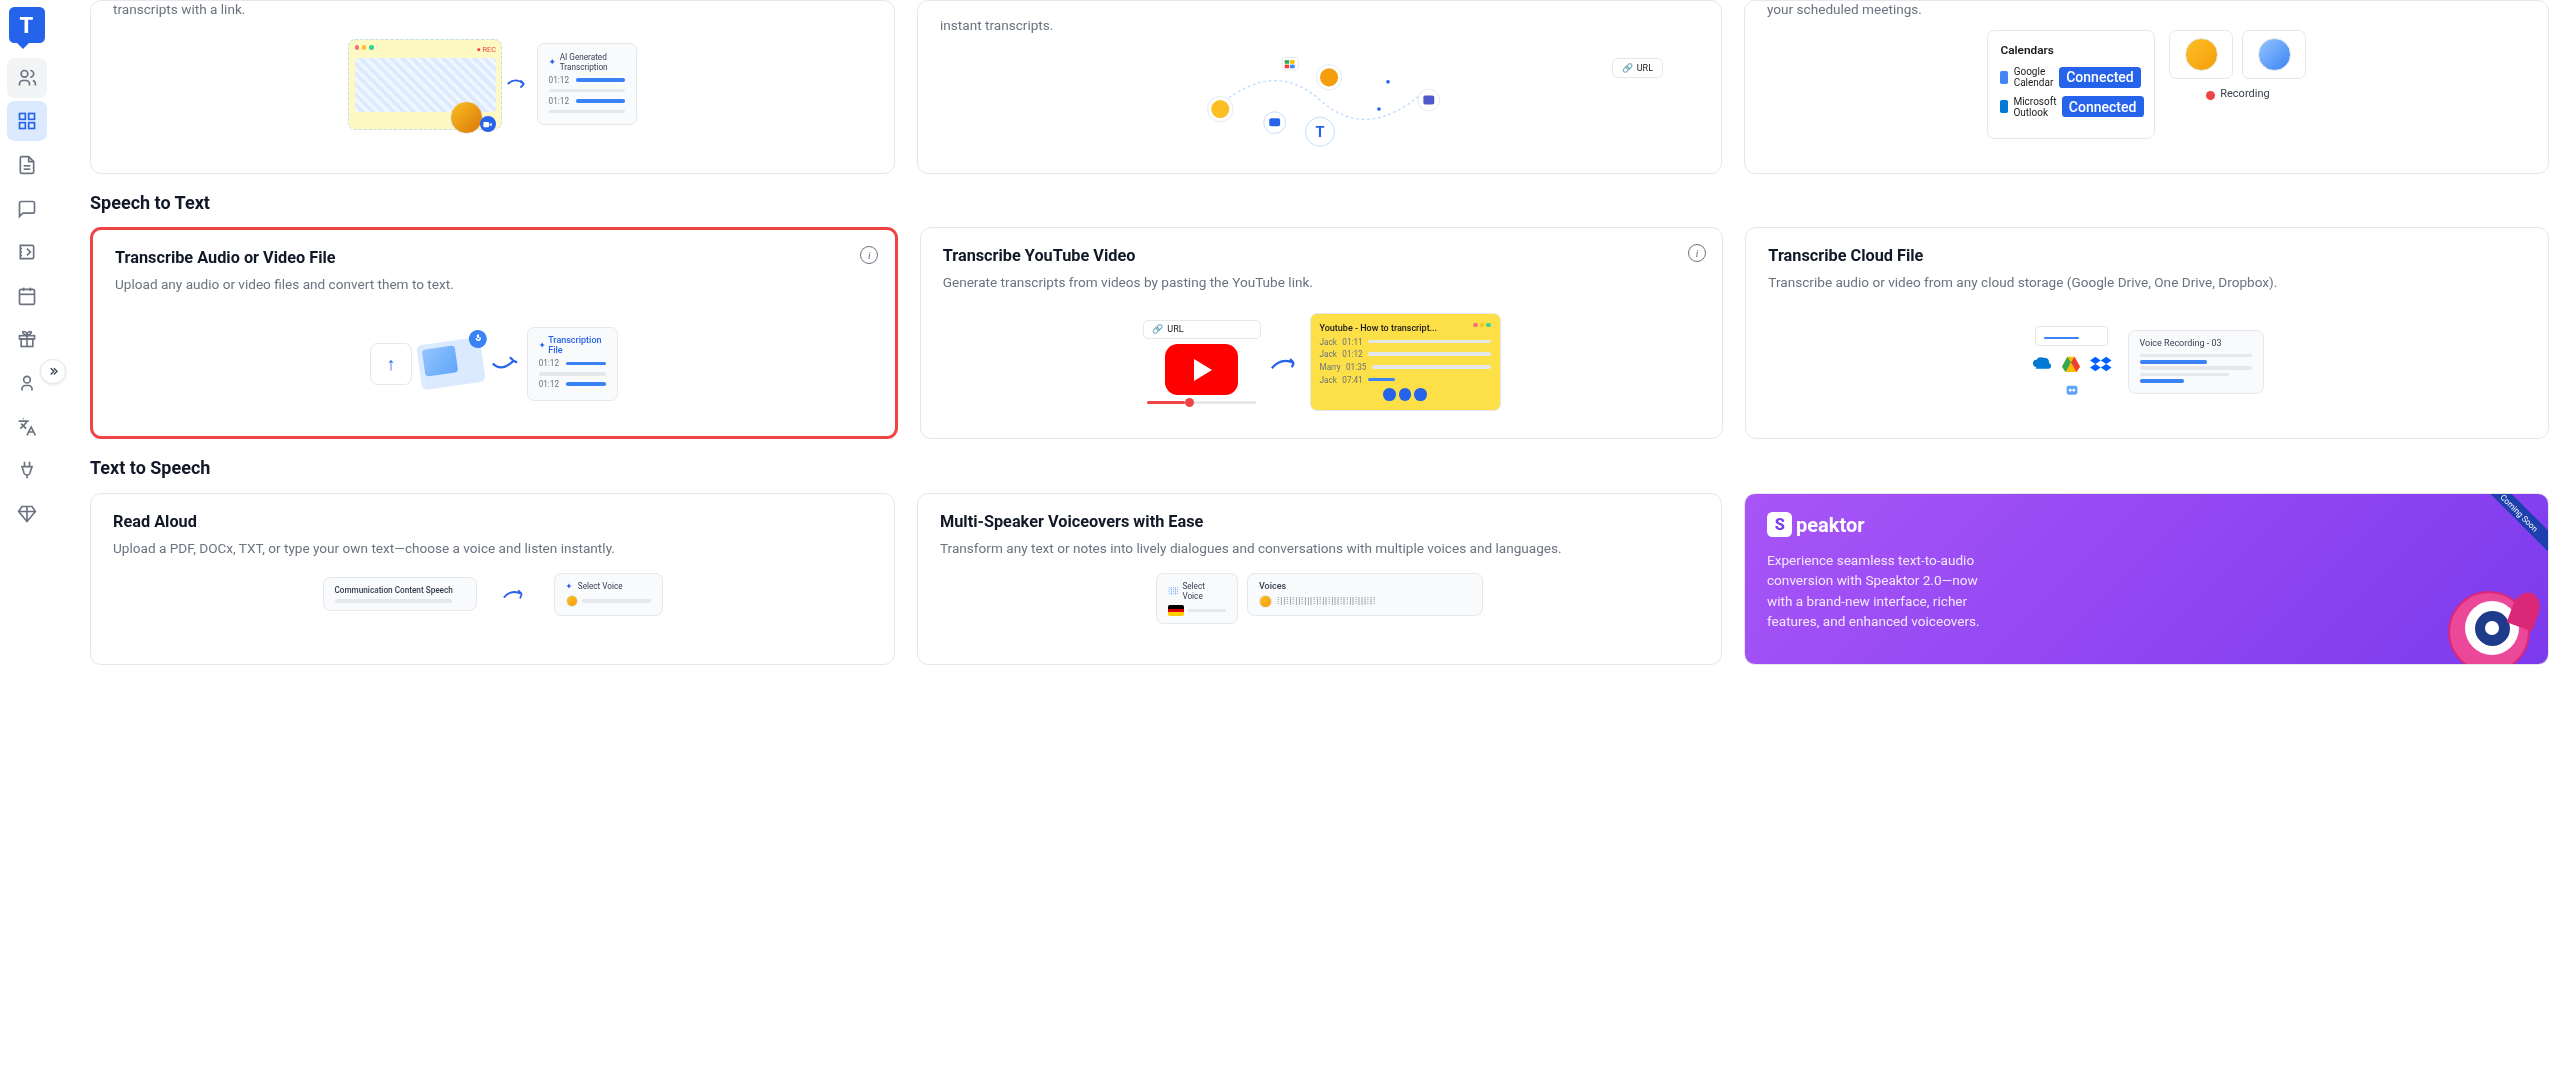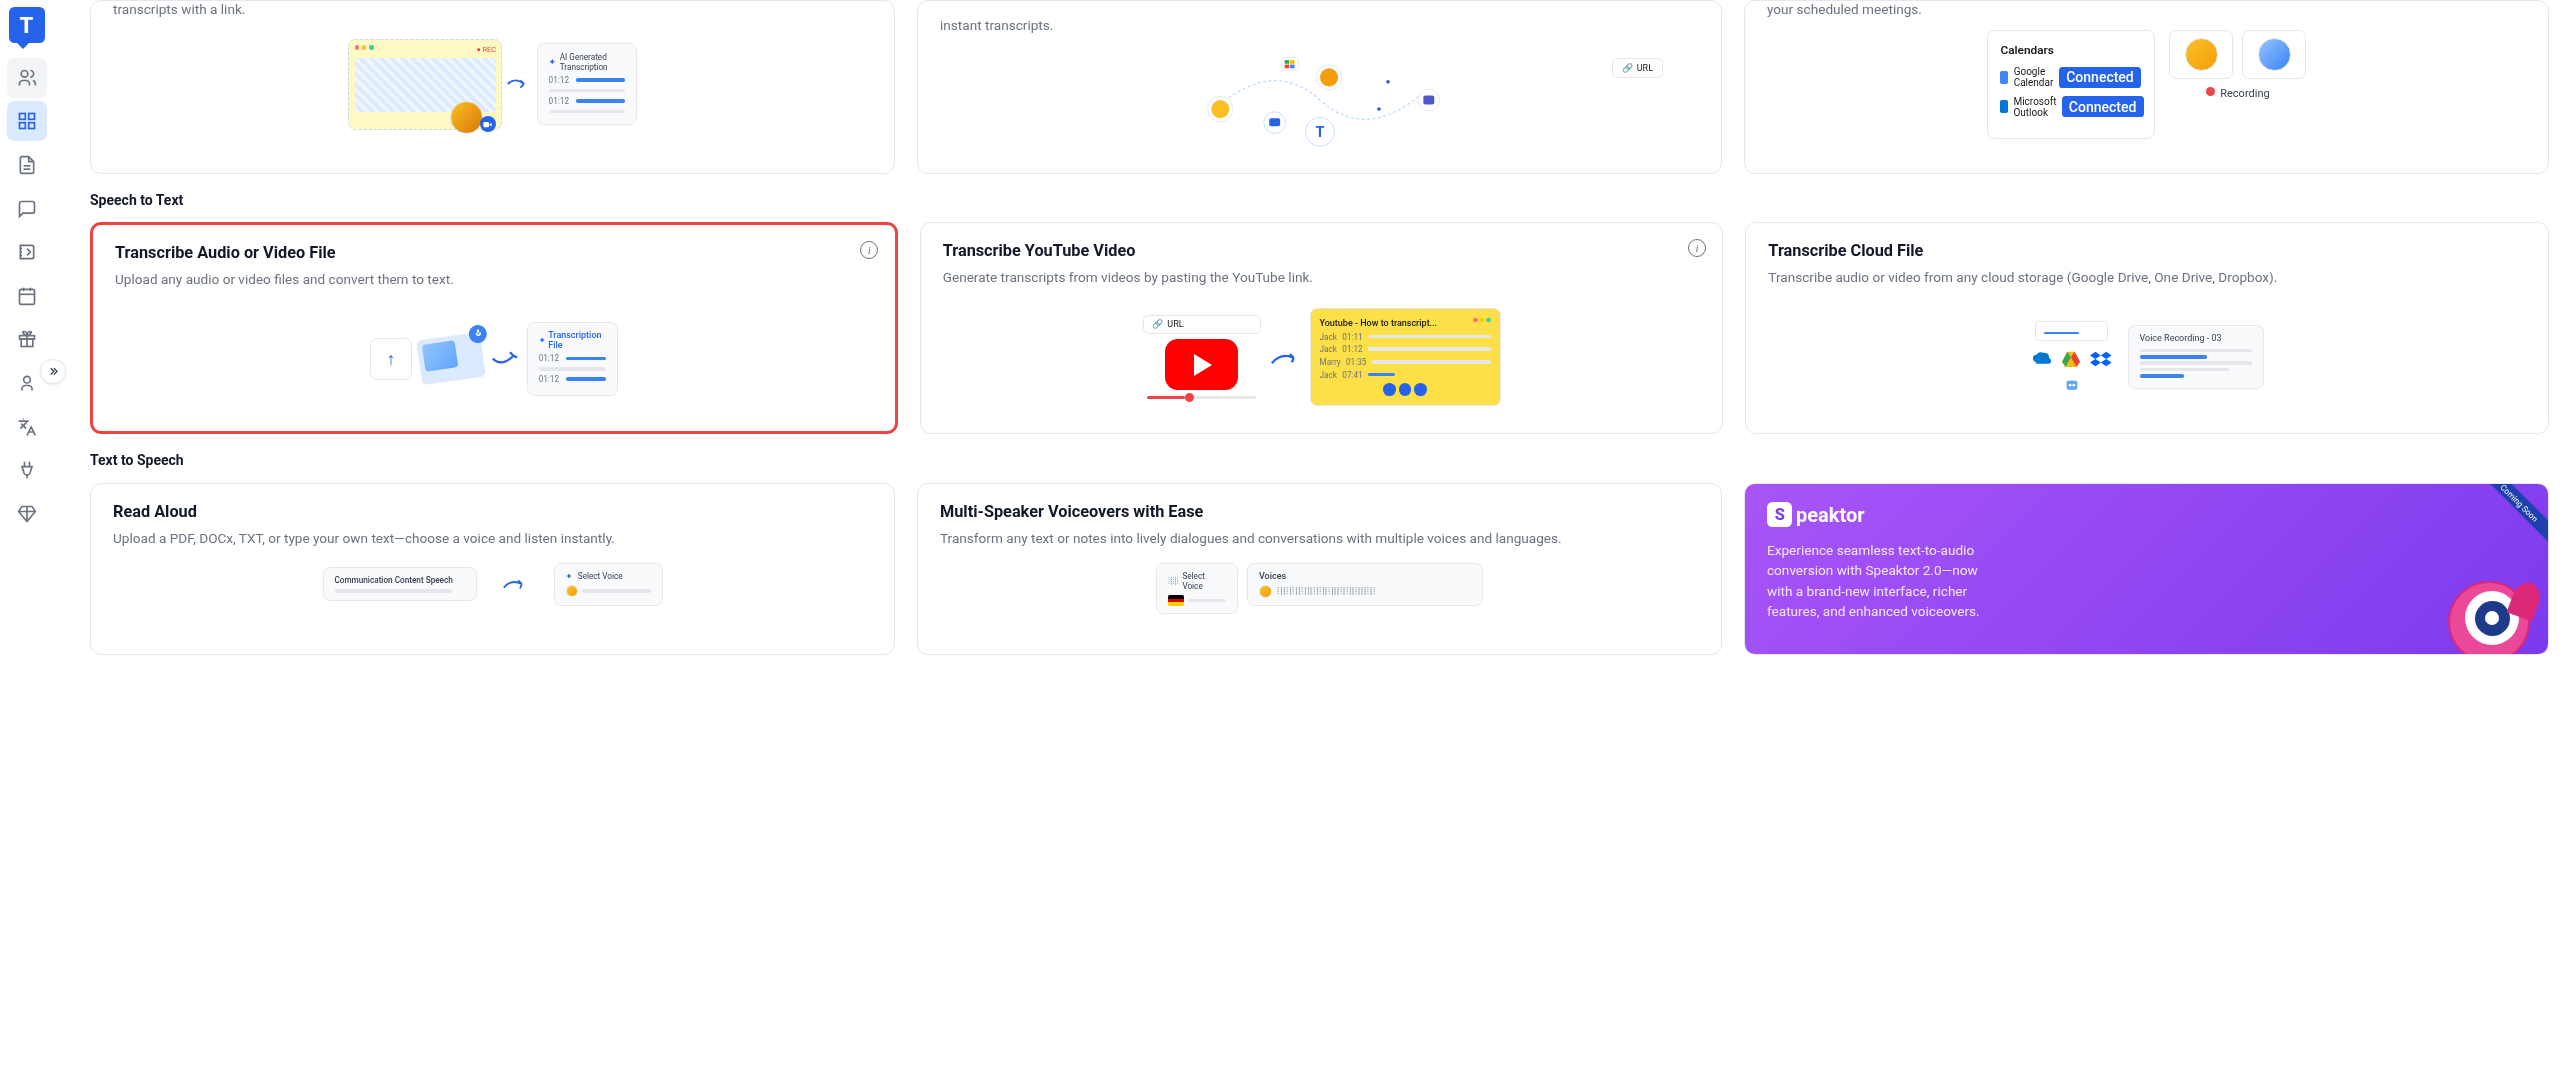--- a/index.html
+++ b/index.html
@@ -13,31 +13,31 @@
 .nav-item.active { background: #dbeafe; color: #2563eb; }
 .nav-item.people { background: #f3f4f6; }
 .expand-btn { position: absolute; right: -12.7px; top: 359px; width: 25.4px; height: 25.4px; background: #fff; border: 0.9px solid #e5e7eb; border-radius: 50%; display: flex; align-items: center; justify-content: center; cursor: pointer; box-shadow: 0 0.9px 2.7px rgba(0,0,0,0.1); z-index: 10; }
 .main { flex: 1; padding: 0 27px 18px 36px; overflow-y: auto; }
 .row { display: flex; gap: 22px; margin-bottom: 18px; }
 .card { flex: 1; border: 0.9px solid #e5e7eb; border-radius: 11px; padding: 18px 22px; background: #fff; min-height: 136px; position: relative; }
 .card.highlighted { border: 3.6px solid #ef4444; }
 .card-title { font-size: 16.3px; font-weight: 700; margin-bottom: 7.3px; color: #111827; }
 .card-desc { font-size: 13.6px; color: #6b7280; line-height: 1.5; margin-bottom: 14.5px; }
 .info-icon { position: absolute; top: 16.3px; right: 16.3px; width: 18px; height: 18px; border: 1.4px solid #6b7280; border-radius: 50%; display: flex; align-items: center; justify-content: center; font-size: 11px; color: #6b7280; font-style: italic; font-family: Georgia, serif; }
-.section-title { font-size: 14px; font-weight: 700; margin: 7.3px 0 14.5px 0; color: #111827; }
+.section-title { font-size: 18px; font-weight: 700; margin: 7.3px 0 14.5px 0; color: #111827; }
 .top-desc { font-size: 13.6px; color: #6b7280; margin-bottom: 12.7px; }
 .illus { height: 109px; display: flex; align-items: center; justify-content: center; position: relative; }
 .illus-box { background: #f8fafc; border: 0.9px solid #e5e7eb; border-radius: 7.3px; padding: 7.3px 11px; font-size: 10px; color: #374151; }
 .mini-cal-card { background: #fff; border: 0.9px solid #e5e7eb; border-radius: 7.3px; padding: 12.7px; width: 168px; }
 .mini-cal-title { font-size: 11.8px; font-weight: 600; margin-bottom: 9px; }
 .cal-row { display: flex; align-items: center; justify-content: space-between; margin-bottom: 7.3px; font-size: 10px; }
 .cal-btn { background: #2563eb; color: #fff; font-size: 14px; padding: 2.7px 7.3px; border-radius: 3.6px; font-weight: 500; }
 .avatar { width: 36px; height: 36px; border-radius: 50%; background: linear-gradient(135deg, #fbbf24, #f59e0b); border: 1.8px solid #e5e7eb; }
 .avatar.a2 { background: linear-gradient(135deg, #93c5fd, #3b82f6); }
-.rec-indicator { display: flex; align-items: flex-start; gap: 5.4px; font-size: 11px; color: #374151; }
+.rec-indicator { display: flex; align-items: flex-end; gap: 5.4px; font-size: 11px; color: #374151; }
 .rec-dot { width: 9px; height: 9px; background: #ef4444; border-radius: 50%; }
 .speaktor-card { background: linear-gradient(135deg, #a855f7, #7c3aed); color: #fff; position: relative; overflow: hidden; }
 .speaktor-card .card-desc { color: #f3e8ff; }
 .coming-soon { position: absolute; top: 11px; right: -25.4px; background: #1e40af; color: #fff; font-size: 8.2px; padding: 2.7px 29px; transform: rotate(45deg); }
 .speaktor-logo { font-size: 20px; font-weight: 700; margin-bottom: 12.7px; display: flex; align-items: center; gap: 3.6px; }
 .speaktor-s { background: #fff; color: #7c3aed; width: 25.4px; height: 25.4px; border-radius: 5.4px; display: inline-flex; align-items: center; justify-content: center; font-weight: 800; font-size: 16.3px; }
 .mascot { position: absolute; right: 9px; bottom: 0; width: 118px; height: 100px; }
 .mascot-body { width: 82px; height: 82px; background: #ec4899; border-radius: 50%; position: absolute; right: 9px; bottom: -9px; border: 2.7px solid #db2777; }
 .mascot-eye { width: 54px; height: 54px; background: #fff; border-radius: 50%; position: absolute; right: 20px; bottom: 9px; display: flex; align-items: center; justify-content: center; }
 .mascot-pupil { width: 35px; height: 35px; background: #1e3a8a; border-radius: 50%; display:flex; align-items:center; justify-content:center; }

